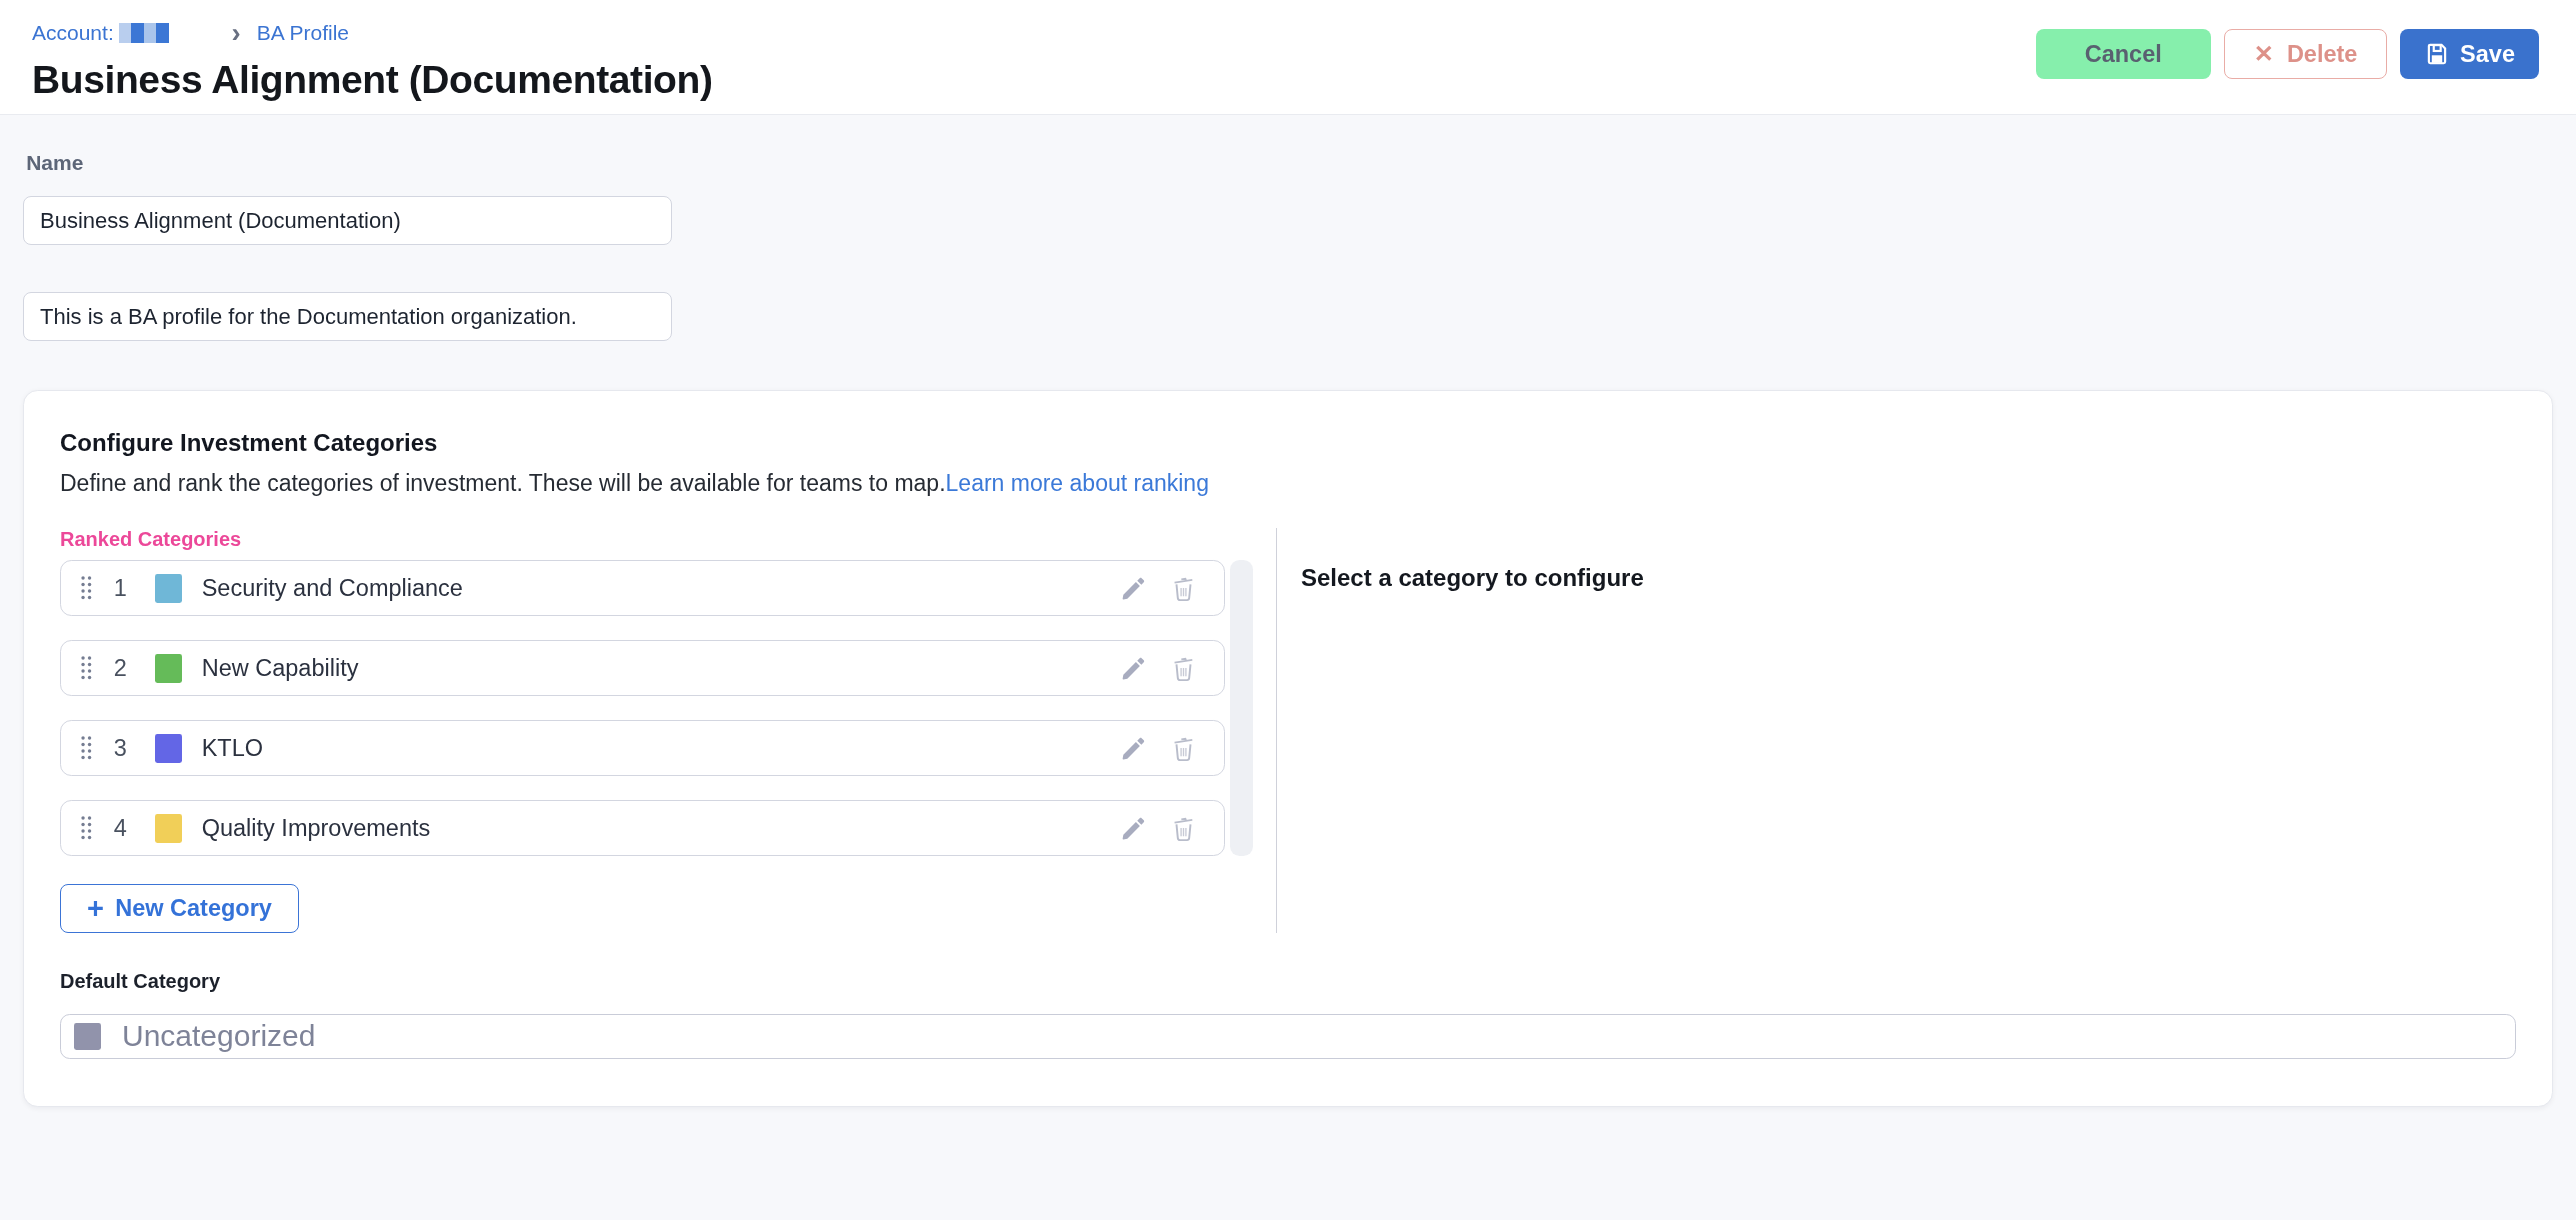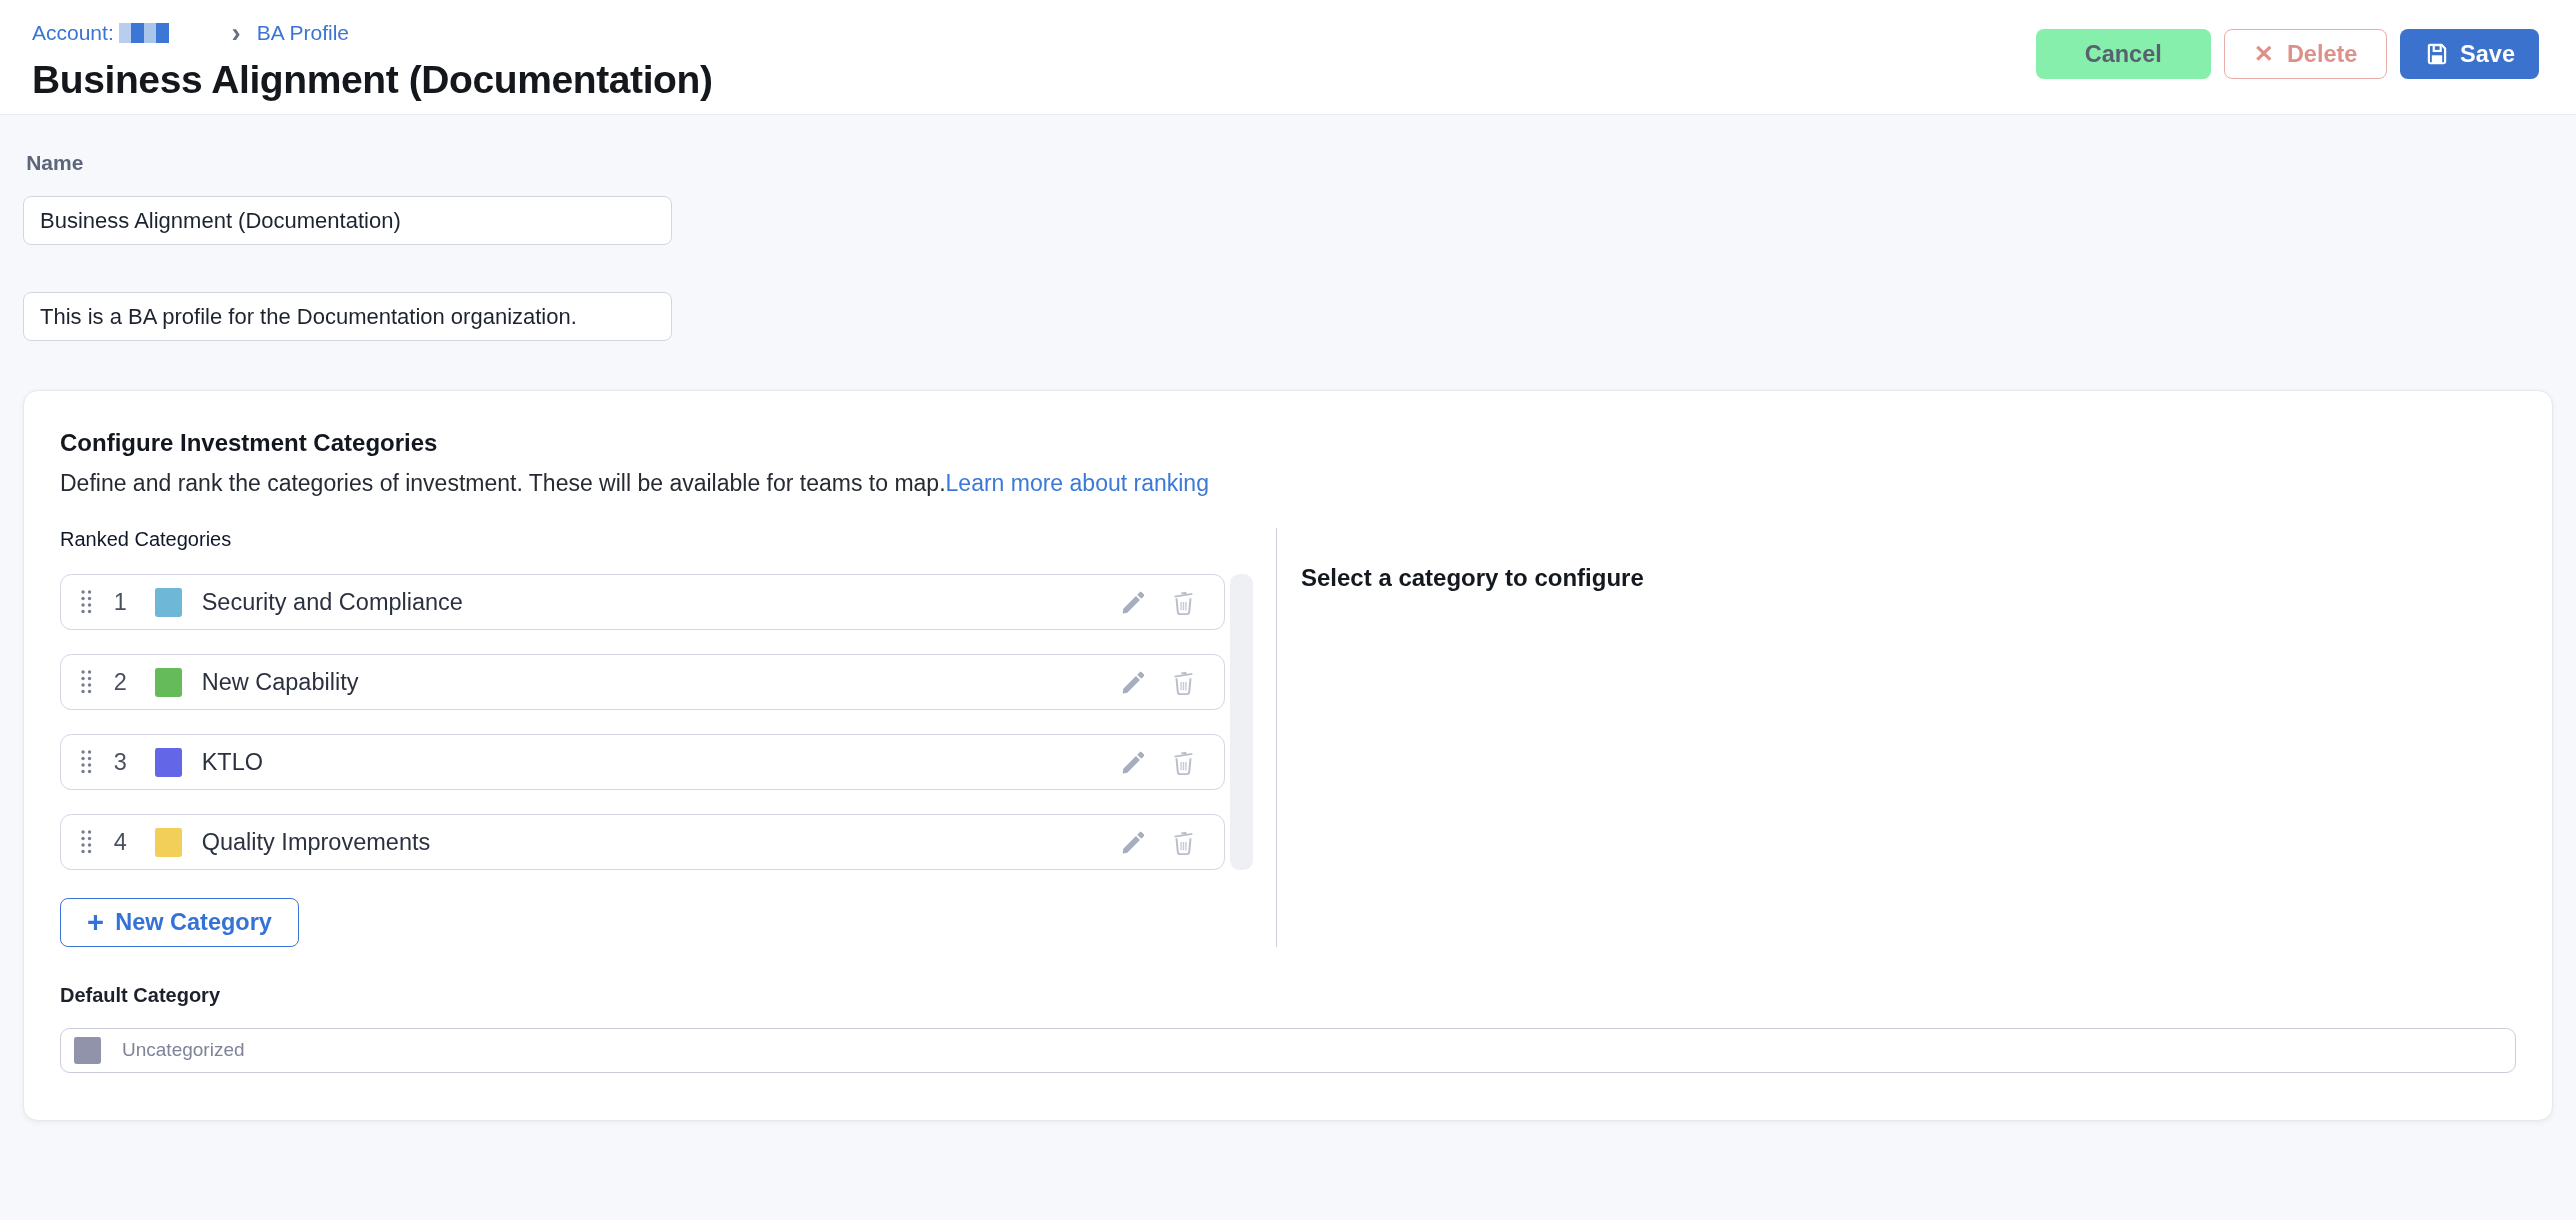--- a/index.html
+++ b/index.html
@@ -61,21 +61,21 @@
     border-radius: 14.6px;
     box-shadow: 0 1.6px 4.9px rgba(20,24,40,0.05);
     padding: 38px 36px 47px 36px;
   }
   .card-title { font-size: 24px; font-weight: 700; color: #131720; }
   .card-subtitle { font-size: 23px; color: #262b33; margin-top: 13px; }
   .learn-link { color: #3b79d8; text-decoration: none; cursor: pointer; }
 
   .columns { display: flex; margin-top: 31px; }
   .col-left { width: 1217px; flex: none; border-right: 1.6px solid #cfd1da; }
-  .ranked-label { font-size: 20px; font-weight: 400; color: #0f172a; margin-bottom: 23px; }
+  .ranked-label { font-size: 20px; font-weight: 700; color: #ec4899; margin-bottom: 9px; }
 
   .list-wrap { display: flex; }
   .rows { width: 1165px; flex: none; }
   .scroll-track { width: 23.5px; flex: none; margin-left: 4.9px; background: #eef0f4; border-radius: 9.7px; }
 
   .cat-row {
     height: 56px; background: #fff;
     border: 1.6px solid #d3d6e0; border-radius: 11.3px;
     display: flex; align-items: center; margin-bottom: 24px;
   }
@@ -101,21 +101,21 @@
   .empty-state { font-size: 24px; font-weight: 700; color: #14181f; }
 
   .default-label { font-size: 20px; font-weight: 700; color: #1c212b; margin: 37px 0 21px 0; }
   .default-row {
     height: 45px; width: 100%;
     border: 1.6px solid #c9ccd8; border-radius: 9.7px;
     display: flex; align-items: center; padding-left: 13px;
     background: #fff; cursor: pointer;
   }
   .default-swatch { width: 27px; height: 27px; border-radius: 2.4px; flex: none; }
-  .default-name { margin-left: 21px; font-size: 19px; color: #7e8398; }
+  .default-name { margin-left: 21px; font-size: 30px; color: #7e8398; }
 </style>
 </head>
 <body>
 
 <div class="header">
   <div>
     <div class="breadcrumb">
       <span>Account:</span>
       <span class="crumb-redacted"></span>
       <span class="crumb-chevron">›</span>

